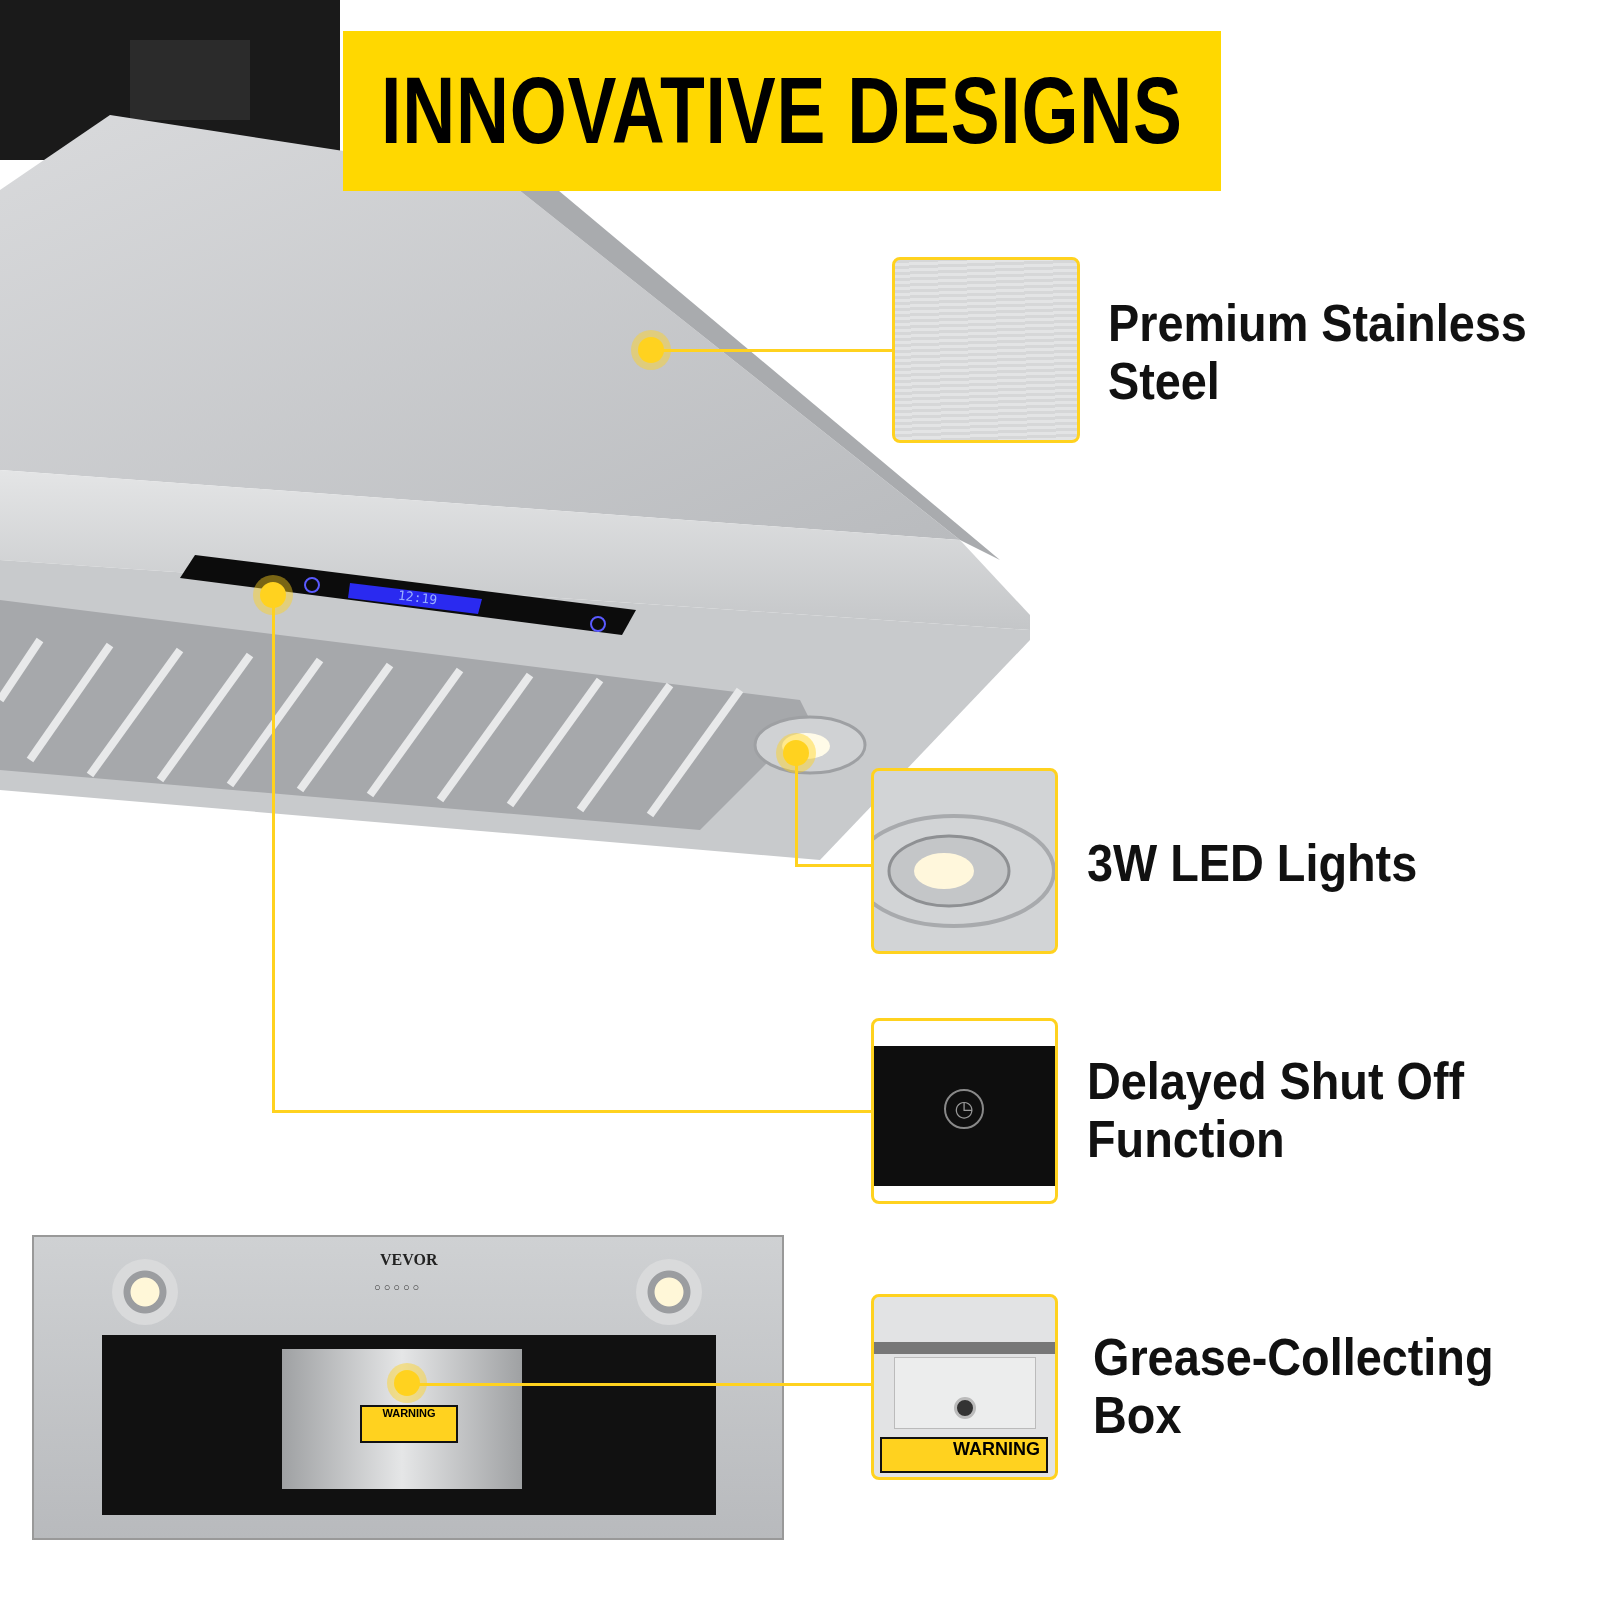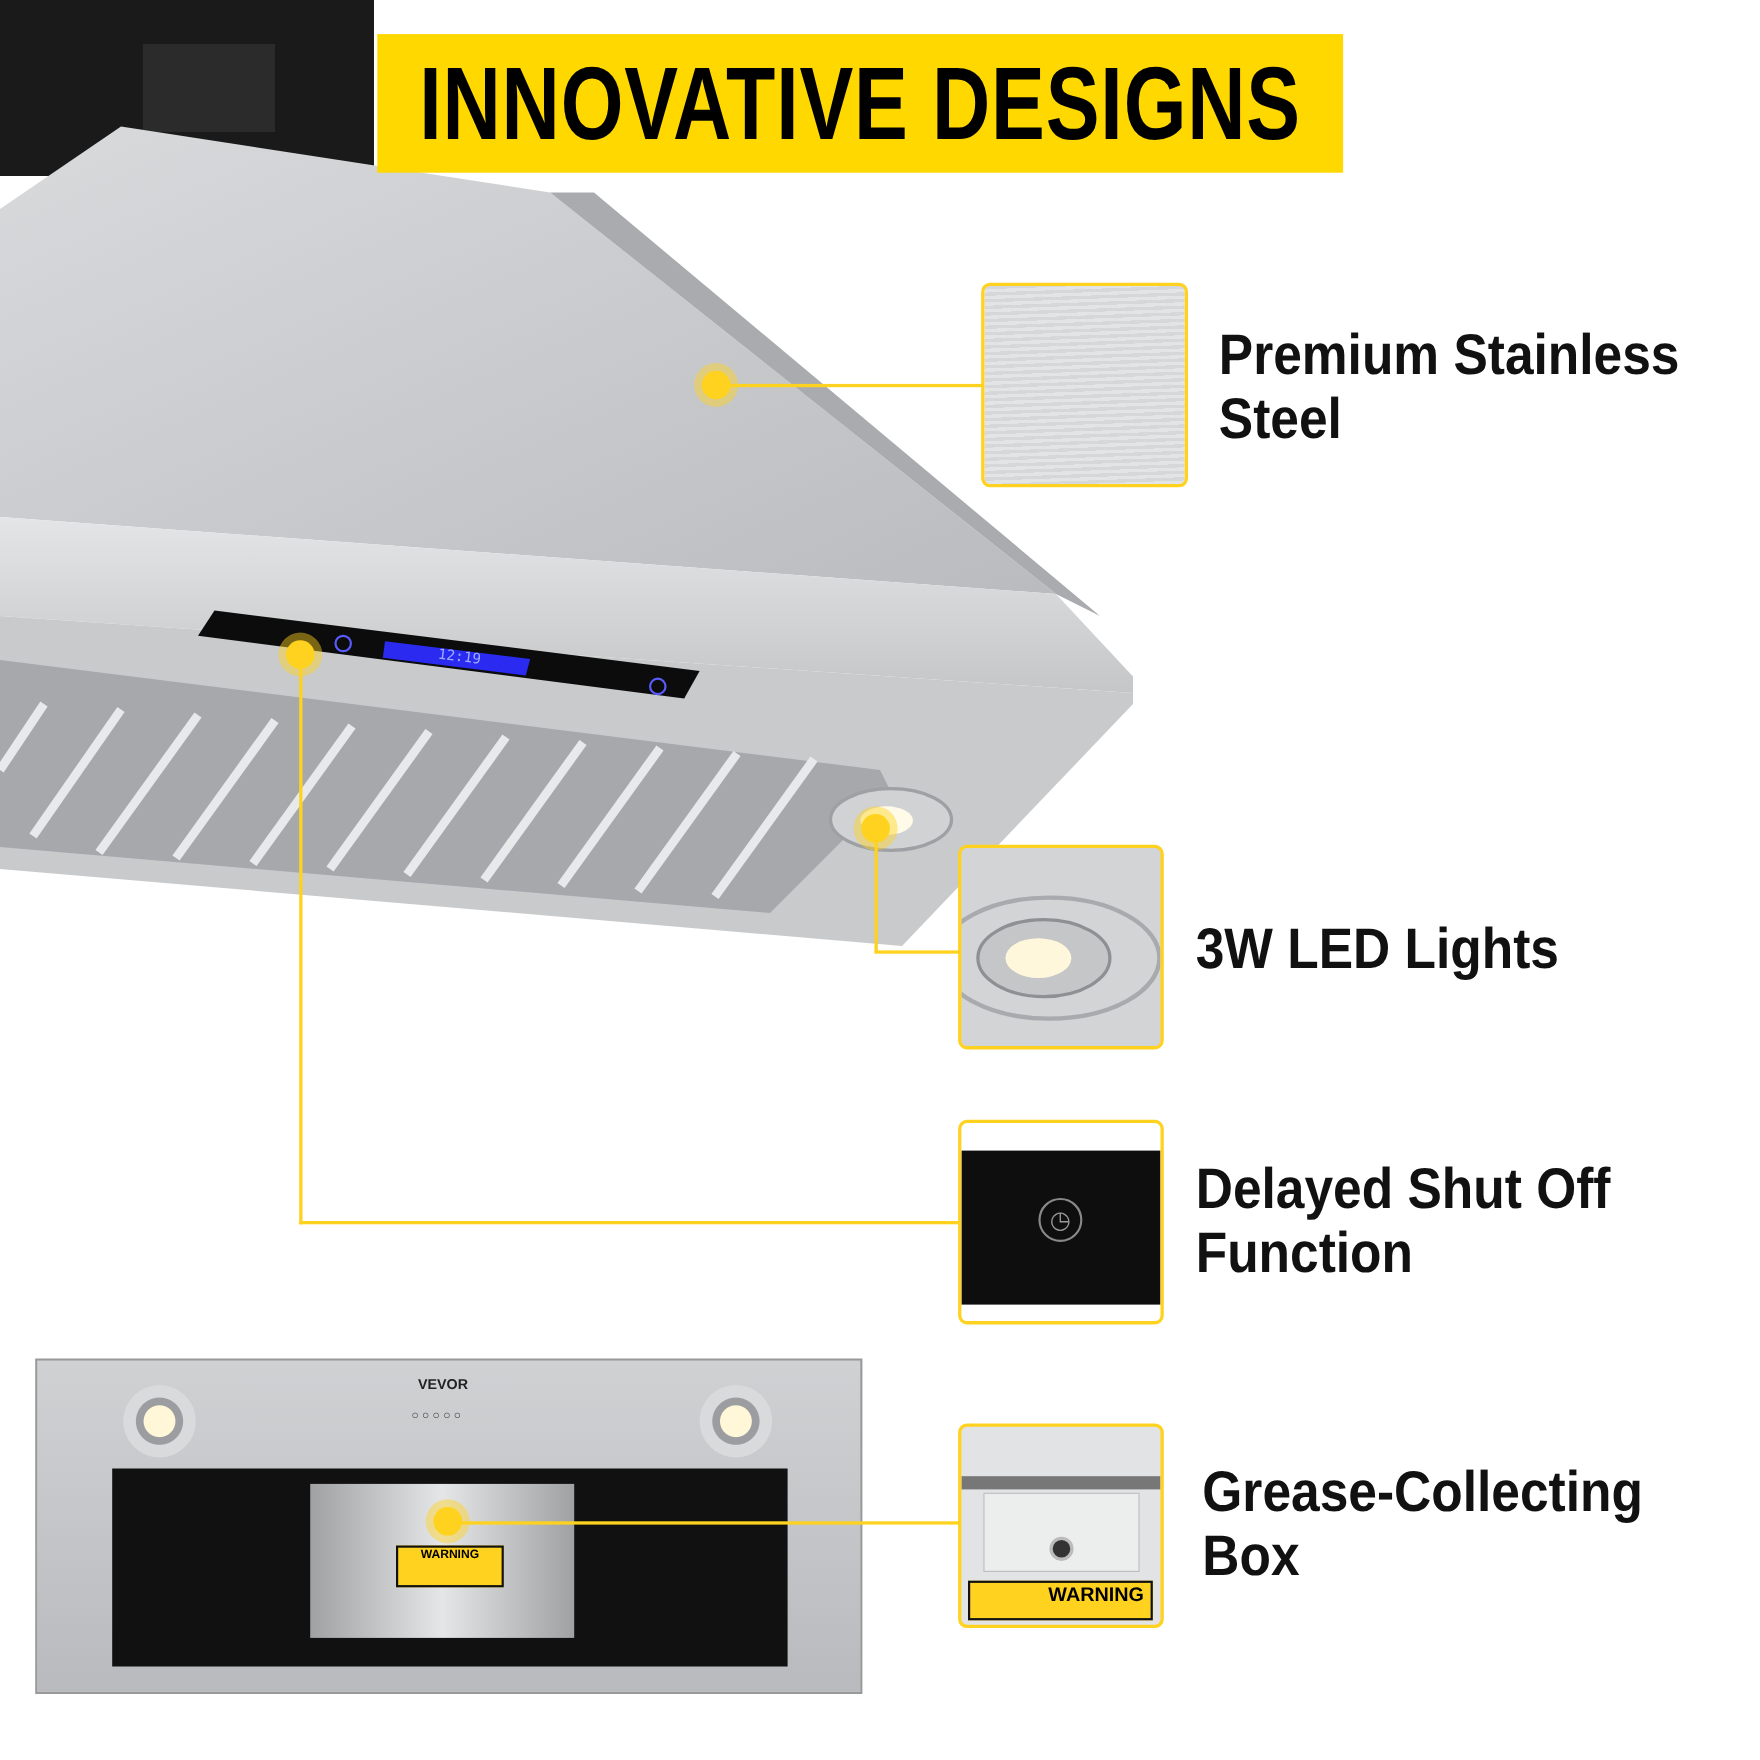--- a/index.html
+++ b/index.html
@@ -1,18 +1,18 @@
 <!DOCTYPE html>
 <html><head>
 <meta charset="utf-8">
 <style>
   html,body{margin:0;padding:0;background:#fff;}
   body{width:1600px;height:1600px;position:relative;overflow:hidden;font-family:"Liberation Sans",sans-serif;}
   .abs{position:absolute;}
-  .banner{left:343px;top:31px;width:878px;height:126px;background:#FFD800;display:flex;align-items:center;justify-content:center;}
+  .banner{left:343px;top:31px;width:878px;height:160px;background:#FFD800;display:flex;align-items:center;justify-content:center;}
   .banner span{font-family:"Liberation Sans",sans-serif;font-weight:700;font-size:94px;letter-spacing:1px;color:#000;transform:scaleX(0.78);white-space:nowrap;}
   .thumb{border:3px solid #FFD21F;border-radius:8px;box-sizing:border-box;overflow:hidden;}
   .feat{font-weight:700;font-size:52px;line-height:58px;color:#111;transform-origin:left top;transform:scaleX(0.9);white-space:nowrap;}
   .dot{width:26px;height:26px;border-radius:50%;background:#FFD21F;box-shadow:0 0 0 7px rgba(255,210,31,0.45);}
   .line{background:#FFD21F;}
 </style>
 </head>
 <body>
 
 <div class="abs" style="left:0;top:0;width:1040px;height:860px;">
@@ -98,21 +98,21 @@
   <div style="position:absolute;left:70px;top:68px;width:40px;height:40px;border:2px solid #888;border-radius:50%;box-sizing:border-box;color:#999;font-size:22px;line-height:36px;text-align:center;">◷</div>
 </div>
 <div class="abs feat" style="left:1087px;top:1052px;">
   <div>Delayed Shut Off</div>
   <div>Function</div>
 </div>
 
 <div class="abs" style="left:32px;top:1235px;width:752px;height:305px;background:linear-gradient(#cfd1d3,#b8babd);border:2px solid #999;box-sizing:border-box;">
   <div class="abs" style="left:78px;top:22px;width:66px;height:66px;border-radius:50%;background:radial-gradient(#fff7d8 0 30%,#9b9da0 32% 45%,#d9dadb 47%);"></div>
   <div class="abs" style="left:602px;top:22px;width:66px;height:66px;border-radius:50%;background:radial-gradient(#fff7d8 0 30%,#9b9da0 32% 45%,#d9dadb 47%);"></div>
-  <div class="abs" style="left:346px;top:14px;font-family:Liberation Sans, sans-serif;font-weight:700;font-size:13px;color:#222;">VEVOR</div>
+  <div class="abs" style="left:346px;top:14px;font-family:Liberation Serif, serif;font-weight:700;font-size:16px;color:#222;">VEVOR</div>
   <div class="abs" style="left:340px;top:44px;font-size:11px;color:#333;letter-spacing:3px;">○○○○○</div>
   <div class="abs" style="left:68px;top:98px;width:614px;height:180px;background:#111;">
     <div class="abs" style="left:180px;top:14px;width:240px;height:140px;background:linear-gradient(90deg,#9fa1a3,#e5e6e7,#9fa1a3);"></div>
     <div class="abs" style="left:258px;top:70px;width:98px;height:38px;background:#FFD21F;border:2px solid #111;box-sizing:border-box;font-weight:700;font-size:11px;text-align:center;color:#000;">WARNING</div>
   </div>
 </div>
 
 <div class="abs dot" style="left:394px;top:1370px;"></div>
 <div class="abs line" style="left:407px;top:1383px;width:466px;height:3px;"></div>
 <div class="abs thumb" style="left:871px;top:1294px;width:187px;height:186px;background:#e2e3e4;">

